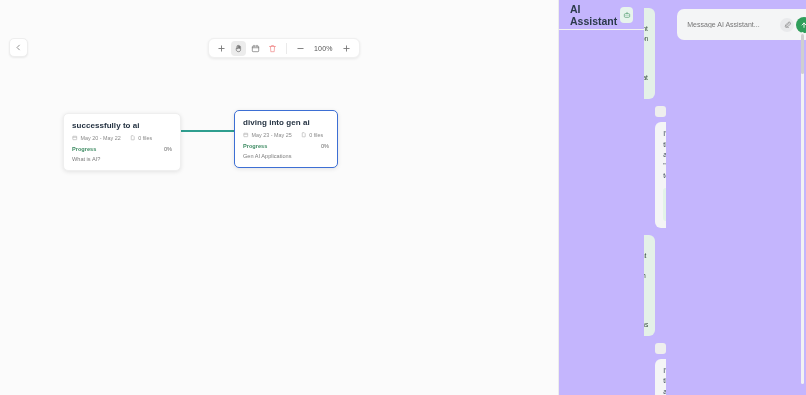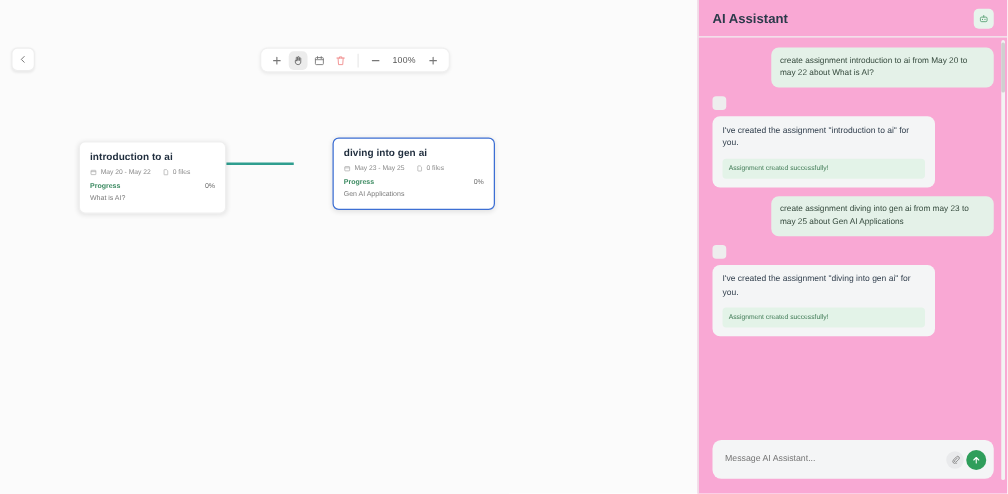--- a/index.html
+++ b/index.html
@@ -61,38 +61,38 @@
   .tb-sep { width: 1px; height: 11px; background: #eaeaea; margin: 0 4px; }
   .zoom-label { font-size: 7px; color: #555; padding: 0 4px; letter-spacing: .2px; }
 
   
   .card {
     position: absolute; background: #ffffff; border-radius: 5px;
     box-shadow: 0 1px 4px rgba(0,0,0,.10);
     padding: 7px 8px 8px 8px;
   }
   .card.c1 { left: 63px; top: 113px; width: 118px; border: 1px solid #efefef; }
-  .card.c2 { left: 234px; top: 110px; width: 130px; border: 1.5px solid #3d6fd4; margin-left: 32px; }
+  .card.c2 { left: 234px; top: 110px; width: 104px; border: 1.5px solid #3d6fd4; }
   .card-title {
     font-size: 8px; font-weight: bold; color: #1f2d3d;
     margin-bottom: 5px; letter-spacing: .05px;
   }
   .card-meta { display: flex; align-items: center; gap: 9px; margin-bottom: 5px; }
   .meta-item { display: flex; align-items: center; gap: 3px; font-size: 5.4px; color: #8a8a8a; }
   .meta-ico { width: 5.5px; height: 5.5px; display: block; }
   .card-progress-row { display: flex; justify-content: space-between; align-items: center; margin-bottom: 4px; }
   .progress-label { font-size: 5.6px; color: #3d8b62; font-weight: bold; }
   .progress-value { font-size: 5.6px; color: #6b6b6b; }
   .card-sub { font-size: 5.6px; color: #7c7c7c; }
   .connector { position: absolute; left: 181px; top: 130px; width: 54px; height: 1.6px; background: #2f9e8f; }
 
   
   .panel {
-    flex: 1; background: #f9a8d4; border-left: 1px solid #ececec;
-    display: flex; flex-direction: column; min-width: 0; position: relative;
+    flex: 1; background: #c4b5fd; border-left: 1px solid #ececec;
+    display: flex; flex-direction: row; min-width: 0; position: relative;
   }
   .panel-head {
     height: 30px; min-height: 30px; display: flex; align-items: center;
     justify-content: space-between; padding: 0 11px;
     border-bottom: 1px solid #f1f1f1;
   }
   .panel-title { font-size: 10.5px; font-weight: bold; color: #2b3a4a; }
   .bot-btn {
     width: 16px; height: 16px; border-radius: 4px; background: #e7f4ec;
     display: flex; align-items: center; justify-content: center; cursor: pointer;
@@ -196,21 +196,21 @@
         <div class="tb-btn">
           <svg class="tb-ico" viewBox="0 0 24 24">
             <path d="M12 5v14M5 12h14" fill="none" stroke="#777" stroke-width="2.4" stroke-linecap="round"></path>
           </svg>
         </div>
       </div>
 
       <div class="connector"></div>
 
       <div class="card c1">
-        <div class="card-title">introduction to ai</div>
+        <div class="card-title">successfully to ai</div>
         <div class="card-meta">
           <div class="meta-item">
             <svg class="meta-ico" viewBox="0 0 24 24">
               <rect x="3.5" y="5.5" width="17" height="15" rx="2" fill="none" stroke="#a0a0a0" stroke-width="2.2"></rect>
               <path d="M3.5 10h17" fill="none" stroke="#a0a0a0" stroke-width="2.2"></path>
             </svg>
             <span>May 20 - May 22</span>
           </div>
           <div class="meta-item">
             <svg class="meta-ico" viewBox="0 0 24 24">

